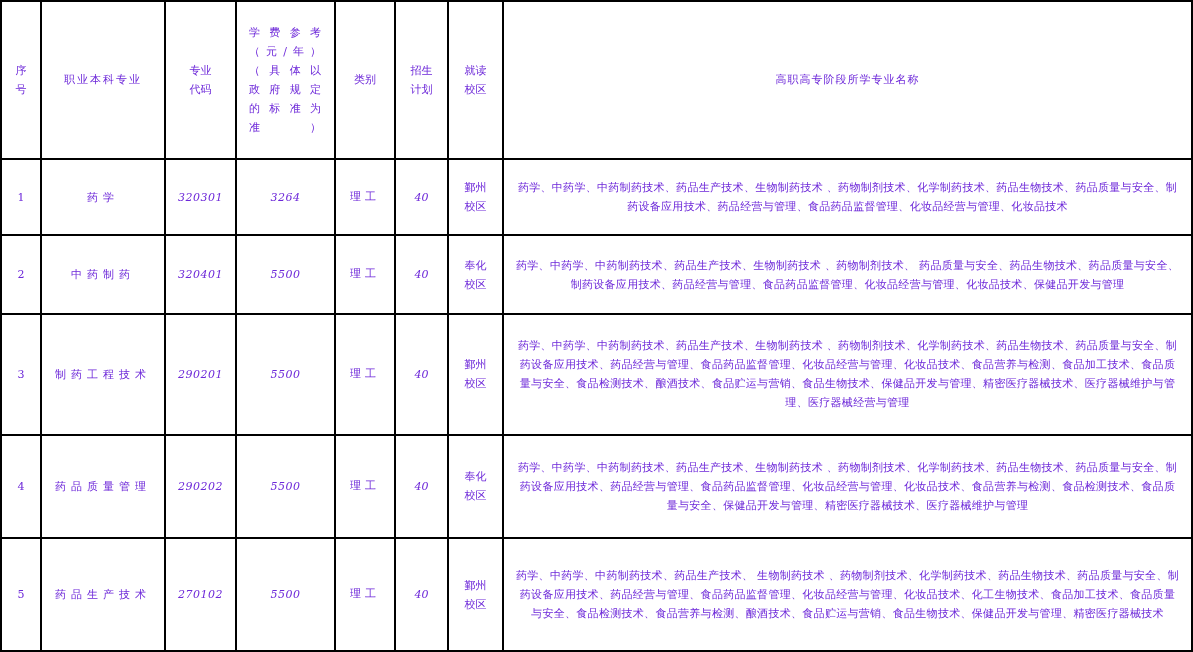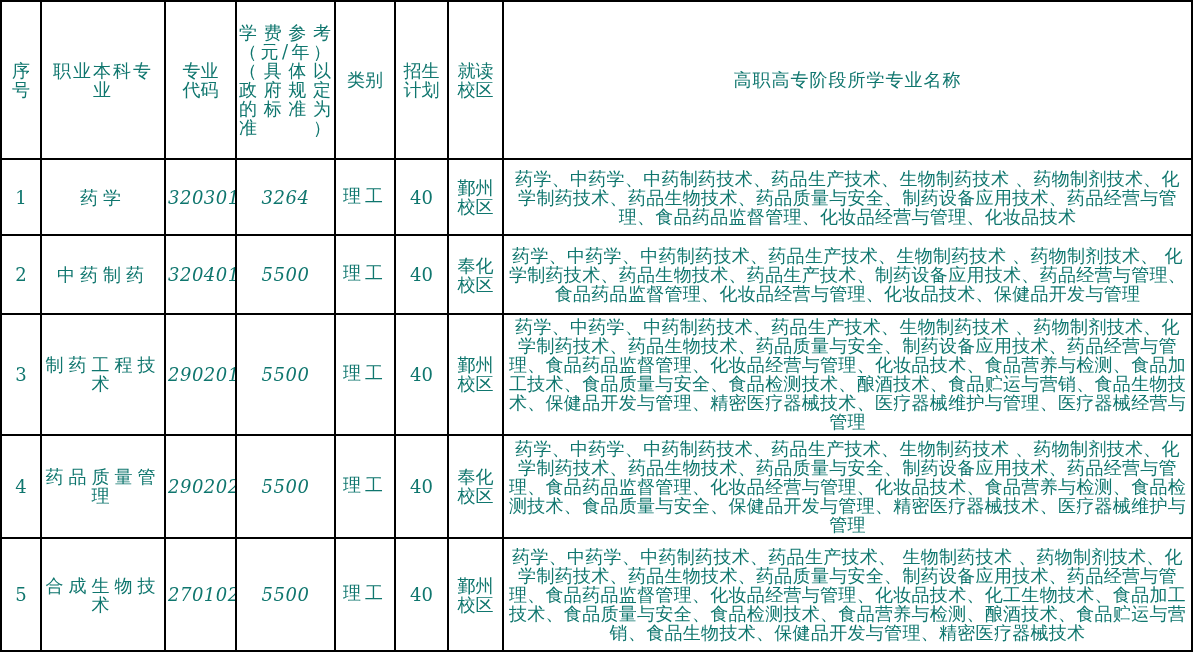--- a/index.html
+++ b/index.html
@@ -13,48 +13,48 @@
   }
   table.admissions {
     width: 1193px;
     height: 652px;
     border-collapse: collapse;
     table-layout: fixed;
     background: #ffffff;
   }
   table.admissions td {
     border: 2px solid #000000;
-    color: #0f766e;
-    font-size: 18px;
+    color: #6d28d9;
+    font-size: 11px;
     line-height: 19px;
     text-align: center;
     vertical-align: middle;
     white-space: pre-line;
-    padding: 1px 2px;
+    padding: 1px 12px;
     overflow: hidden;
   }
   
   tr.h-header td { height: 153px; }
   tr.h-r1 td { height: 72px; }
   tr.h-r2 td { height: 74px; }
   tr.h-r3 td { height: 116px; }
   tr.h-r4 td { height: 99px; }
   tr.h-r5 td { height: 108px; }
 
   td.cell-major {
     letter-spacing: 5px;
     padding: 1px 6px;
   }
   td.cell-code, td.cell-tuition {
     font-size: 16px;
     letter-spacing: 0.5px;
     font-style: italic;
   }
   td.cell-category { letter-spacing: 4px; font-family: Liberation Mono, monospace; }
-  td.cell-plan { font-size: 16px; }
+  td.cell-plan { font-size: 16px; font-style: italic; }
   td.hdr-major-bk { letter-spacing: 2px; margin-top: 12px; }
   td.hdr-tuition {
     text-align: justify;
     text-align-last: justify;
     padding: 2px 8px;
     letter-spacing: 1px;
   }
   td.cell-priors {
     text-align: justify;
     vertical-align: top;
@@ -117,21 +117,21 @@
 
   <tr class="h-r2">
     <td class="cell-index">2</td>
     <td class="cell-major">中药制药</td>
     <td class="cell-code">320401</td>
     <td class="cell-tuition">5500</td>
     <td class="cell-category">理工</td>
     <td class="cell-plan">40</td>
     <td class="cell-campus">奉化
 校区</td>
-    <td class="cell-priors">药学、中药学、中药制药技术、药品生产技术、生物制药技术 、药物制剂技术、 化学制药技术、药品生物技术、药品生产技术、制药设备应用技术、药品经营与管理、食品药品监督管理、化妆品经营与管理、化妆品技术、保健品开发与管理</td>
+    <td class="cell-priors">药学、中药学、中药制药技术、药品生产技术、生物制药技术 、药物制剂技术、 药品质量与安全、药品生物技术、药品质量与安全、制药设备应用技术、药品经营与管理、食品药品监督管理、化妆品经营与管理、化妆品技术、保健品开发与管理</td>
   </tr>
 
   <tr class="h-r3">
     <td class="cell-index">3</td>
     <td class="cell-major">制药工程技术</td>
     <td class="cell-code">290201</td>
     <td class="cell-tuition">5500</td>
     <td class="cell-category">理工</td>
     <td class="cell-plan">40</td>
     <td class="cell-campus">鄞州
@@ -146,21 +146,21 @@
     <td class="cell-tuition">5500</td>
     <td class="cell-category">理工</td>
     <td class="cell-plan">40</td>
     <td class="cell-campus">奉化
 校区</td>
     <td class="cell-priors">药学、中药学、中药制药技术、药品生产技术、生物制药技术 、药物制剂技术、化学制药技术、药品生物技术、药品质量与安全、制药设备应用技术、药品经营与管理、食品药品监督管理、化妆品经营与管理、化妆品技术、食品营养与检测、食品检测技术、食品质量与安全、保健品开发与管理、精密医疗器械技术、医疗器械维护与管理</td>
   </tr>
 
   <tr class="h-r5">
     <td class="cell-index">5</td>
-    <td class="cell-major">合成生物技术</td>
+    <td class="cell-major">药品生产技术</td>
     <td class="cell-code">270102</td>
     <td class="cell-tuition">5500</td>
     <td class="cell-category">理工</td>
     <td class="cell-plan">40</td>
     <td class="cell-campus">鄞州
 校区</td>
     <td class="cell-priors">药学、中药学、中药制药技术、药品生产技术、 生物制药技术 、药物制剂技术、化学制药技术、药品生物技术、药品质量与安全、制药设备应用技术、药品经营与管理、食品药品监督管理、化妆品经营与管理、化妆品技术、化工生物技术、食品加工技术、食品质量与安全、食品检测技术、食品营养与检测、酿酒技术、食品贮运与营销、食品生物技术、保健品开发与管理、精密医疗器械技术</td>
   </tr>
 </tbody>
   </table>

